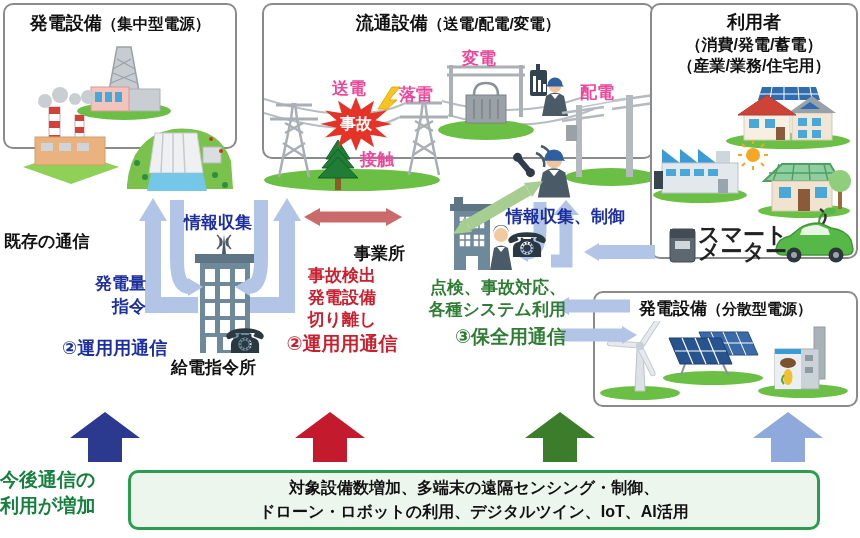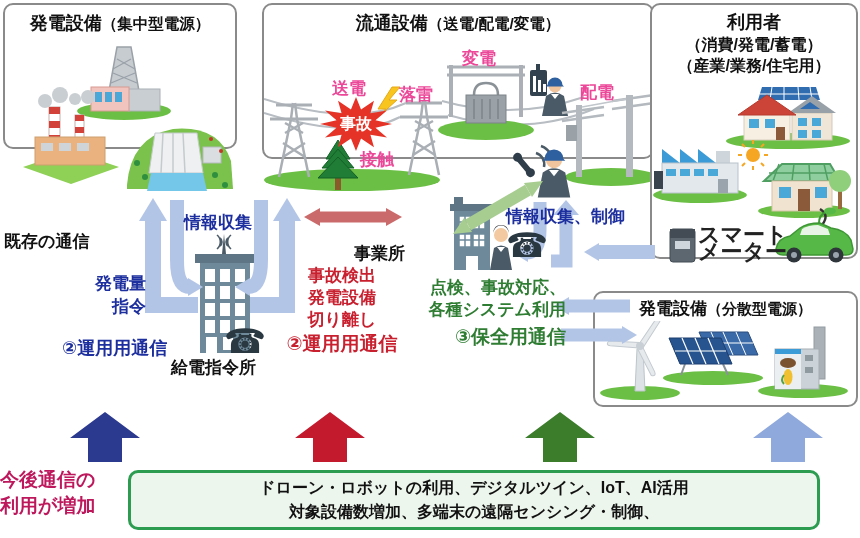--- a/index.html
+++ b/index.html
@@ -6,21 +6,21 @@
   #canvas{position:relative;width:860px;height:538px;background:#fff;overflow:hidden;
           font-family:"Liberation Sans","DejaVu Sans",sans-serif;font-weight:bold;color:#111;}
   .abs{position:absolute;}
   .box{position:absolute;border:2px solid #8a8a8a;border-radius:10px;background:#fff;box-sizing:border-box;z-index:1;}
   .box-title{position:absolute;left:0;right:0;top:6px;text-align:center;font-size:18px;letter-spacing:0px;z-index:3;white-space:nowrap;}
   .box-title .sub{font-size:15.5px;}
   .lbl{position:absolute;white-space:nowrap;z-index:6;font-size:17px;}
   .blue{color:#1d2f9e;}
   .red{color:#c8202f;}
   .green{color:#2f7d33;}
-  .bgreen{color:#be185d;}
+  .bgreen{color:#15803d;}
   .inner-lbl{position:absolute;white-space:nowrap;font-size:17px;color:#ec4899;z-index:4;}
   #arrow-layer{position:absolute;left:0;top:0;z-index:5;pointer-events:none;}
   .scene{position:absolute;z-index:2;}
   .star{position:absolute;display:flex;align-items:center;justify-content:center;z-index:4;
         background:#e63327;color:#fff;font-size:16px;
         clip-path:polygon(50% 0%,57% 23%,75% 7%,70% 30%,93% 25%,77% 43%,100% 50%,77% 57%,93% 75%,70% 70%,75% 93%,57% 77%,50% 100%,43% 77%,25% 93%,30% 70%,7% 75%,23% 57%,0% 50%,23% 43%,7% 25%,30% 30%,25% 7%,43% 23%);}
   .phone-glyph{position:absolute;z-index:7;color:#2a3842;font-size:34px;line-height:1;font-weight:normal;}
   #future-box{position:absolute;left:128px;top:470px;width:692px;height:60px;box-sizing:border-box;
         border:3px solid #2c9c50;border-radius:10px;background:#edf6ed;z-index:2;
         display:flex;flex-direction:column;align-items:center;justify-content:center;}
@@ -402,17 +402,17 @@
     <div style="font-size:19px;margin-top:5px;white-space:nowrap;">③保全用通信</div>
   </div>
 
   <div class="lbl blue" style="left:506px;top:205px;">情報収集、制御</div>
 
   <div class="lbl bgreen" style="left:0px;top:467px;font-size:19px;line-height:26px;">
     <div>今後通信の</div>
     <div>利用が増加</div>
   </div>
   <div id="future-box">
+    <div>対象設備数増加、多端末の遠隔センシング・制御、</div>
     <div>ドローン・ロボットの利用、デジタルツイン、IoT、AI活用</div>
-    <div>対象設備数増加、多端末の遠隔センシング・制御、</div>
   </div>
 
 </div>
 
 </body></html>

